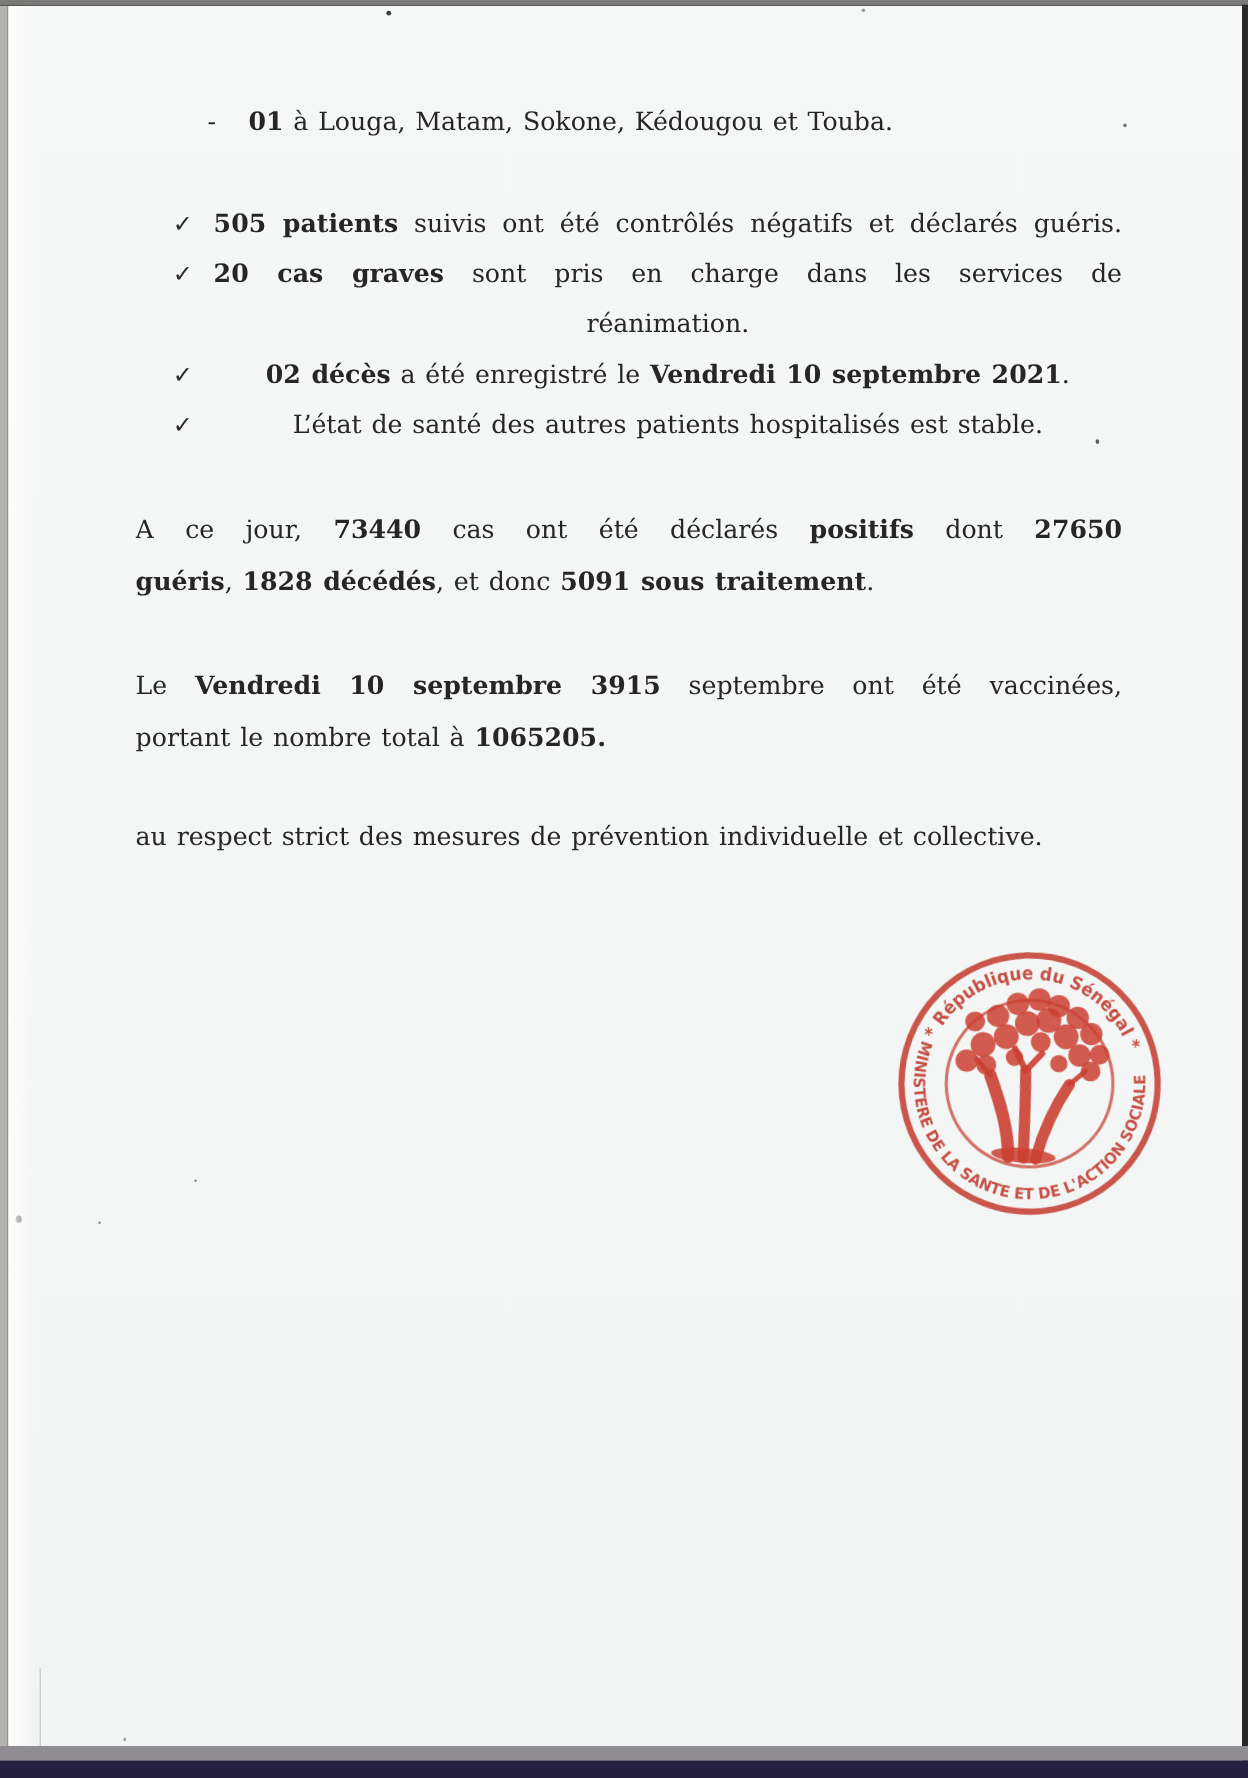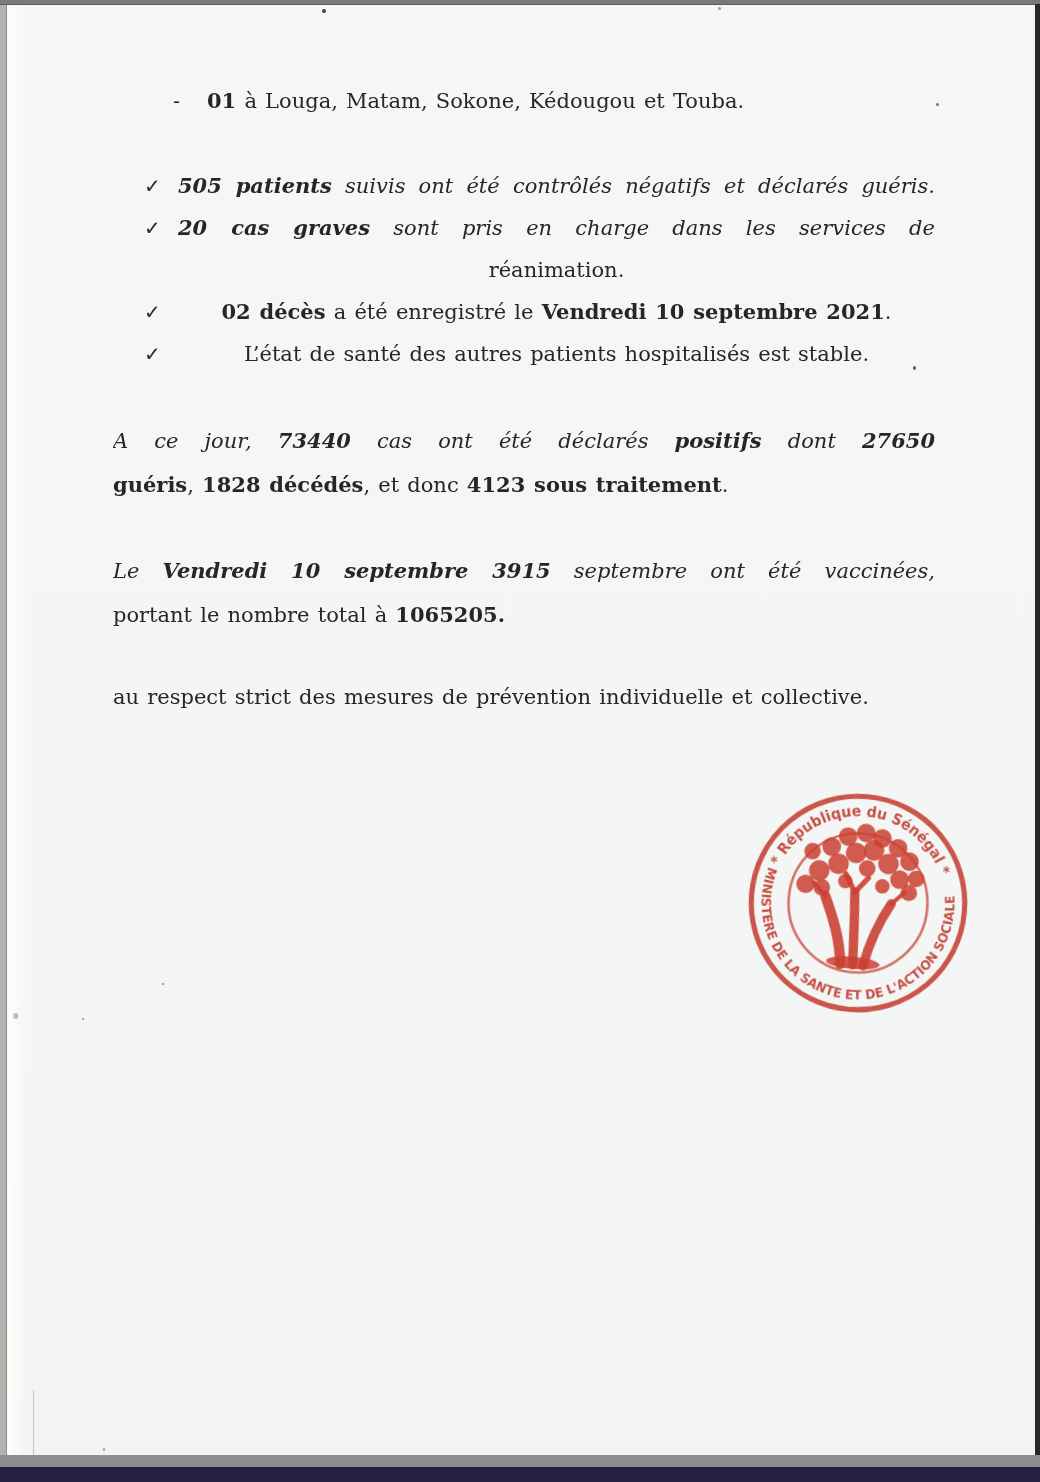--- a/index.html
+++ b/index.html
@@ -16,21 +16,21 @@
   .edge-right  { position:absolute; top:4px; bottom:15px; right:0; width:5px; background:#28272b; }
   .edge-bgray  { position:absolute; bottom:15px; left:0; right:0; height:12px; background:#908d92; }
   .edge-bdark  { position:absolute; bottom:0; left:0; right:0; height:15px; background:#262040; }
   .crease      { position:absolute; left:33px; top:1390px; width:1px; height:70px; background:rgba(110,110,110,0.35); }
   .speck       { position:absolute; border-radius:50%; background:#3f3f3d; }
 
   
   .content { position:absolute; top:3px; left:113px; right:105px; font-size:21px; word-spacing:1.5px; }
   b { font-weight:700; }
   .line { line-height:43px; overflow:hidden; }
-  .just { text-align:justify; text-align-last:justify;font-style:italic; }
+  .just { text-align:justify; text-align-last:justify; }
 
   .dash-item { margin-top:76px; padding-left:60px; line-height:43px; }
   .dash { display:inline-block; width:34px; }
 
   .checklist { margin-top:42px; }
   .li { position:relative; padding-left:65px; }
   .li .line { line-height:42px;text-align:center; }
   .check { position:absolute; left:31px; top:0; line-height:42px; font-family:"DejaVu Sans", sans-serif; font-size:20px; color:#2c2c2a; }
 
   .para-totals { margin-top:44px; }
@@ -75,21 +75,21 @@
 
       <div class="li">
         <span class="check">✓</span>
         <div class="line">L’état de santé des autres patients hospitalisés est stable.</div>
       </div>
 
     </div>
 
     <div class="para-totals">
       <div class="line just"><span>A ce jour, </span><b>73440</b><span> cas ont été déclarés </span><b>positifs</b><span> dont </span><b>27650</b></div>
-      <div class="line"><b>guéris</b><span>, </span><b>1828 décédés</b><span>, et donc </span><b>4123 sous traitement</b><span>.</span></div>
+      <div class="line"><b>guéris</b><span>, </span><b>1828 décédés</b><span>, et donc </span><b>5091 sous traitement</b><span>.</span></div>
     </div>
 
     <div class="para-vaccination">
       <div class="line just"><span>Le </span><b>Vendredi 10 septembre 3915</b><span> septembre ont été vaccinées,</span></div>
       <div class="line"><span>portant le nombre total à </span><b>1065205.</b></div>
     </div>
 
     <div class="para-exhortation">
       <div class="line">au respect strict des mesures de prévention individuelle et collective.</div>
     </div>

